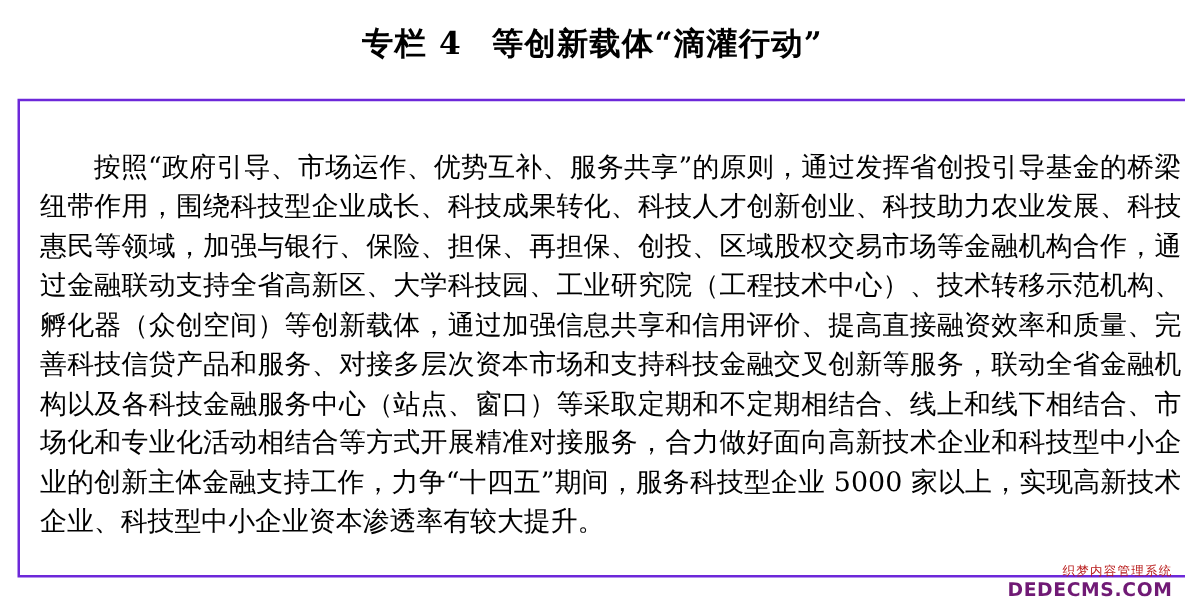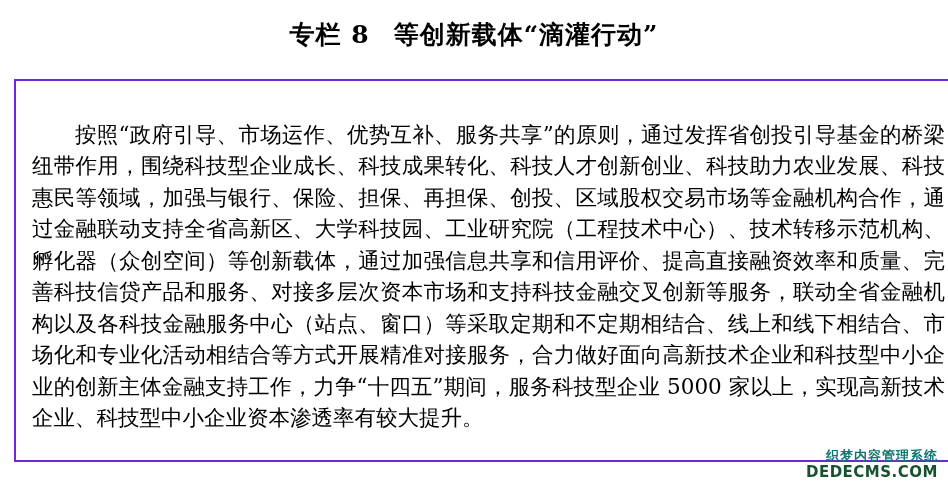--- a/index.html
+++ b/index.html
@@ -59,41 +59,40 @@
   .watermark {
     position: absolute;
     right: 10px;
     bottom: 6px;
     text-align: right;
     line-height: 1.15;
     color: #9a9a9a;
     pointer-events: none;
   }
   .watermark .wm-cn {
-    font-size: 13px;
+    font-size: 10px;
     letter-spacing: 1px;
-    color: #0f766e;
+    color: #b91c1c;
     font-family: "DejaVu Sans", "Liberation Sans", sans-serif;
-    font-weight: bold;
   }
   .watermark .wm-en {
     font-size: 15px;
     font-weight: bold;
     letter-spacing: 0.5px;
-    color: #14532d;
+    color: #701a75;
     font-family: "DejaVu Sans", "Liberation Sans", sans-serif;
   }
 </style>
 </head>
 <body>
 
 <div class="page">
 
   <div class="doc-title">
-    <span>专栏 8</span><span class="title-gap"></span><span>等创新载体“滴灌行动”</span>
+    <span>专栏 4</span><span class="title-gap"></span><span>等创新载体“滴灌行动”</span>
   </div>
 
   <div class="box">
     <div class="box-inner">
       <p class="body-text">按照“政府引导、市场运作、优势互补、服务共享”的原则，通过发挥省创投引导基金的桥梁纽带作用，围绕科技型企业成长、科技成果转化、科技人才创新创业、科技助力农业发展、科技惠民等领域，加强与银行、保险、担保、再担保、创投、区域股权交易市场等金融机构合作，通过金融联动支持全省高新区、大学科技园、工业研究院（工程技术中心）、技术转移示范机构、孵化器（众创空间）等创新载体，通过加强信息共享和信用评价、提高直接融资效率和质量、完善科技信贷产品和服务、对接多层次资本市场和支持科技金融交叉创新等服务，联动全省金融机构以及各科技金融服务中心（站点、窗口）等采取定期和不定期相结合、线上和线下相结合、市场化和专业化活动相结合等方式开展精准对接服务，合力做好面向高新技术企业和科技型中小企业的创新主体金融支持工作，力争“十四五”期间，服务科技型企业 5000 家以上，实现高新技术企业、科技型中小企业资本渗透率有较大提升。</p>
     </div>
   </div>
 
   <div class="watermark">
     <div class="wm-cn">织梦内容管理系统</div>

